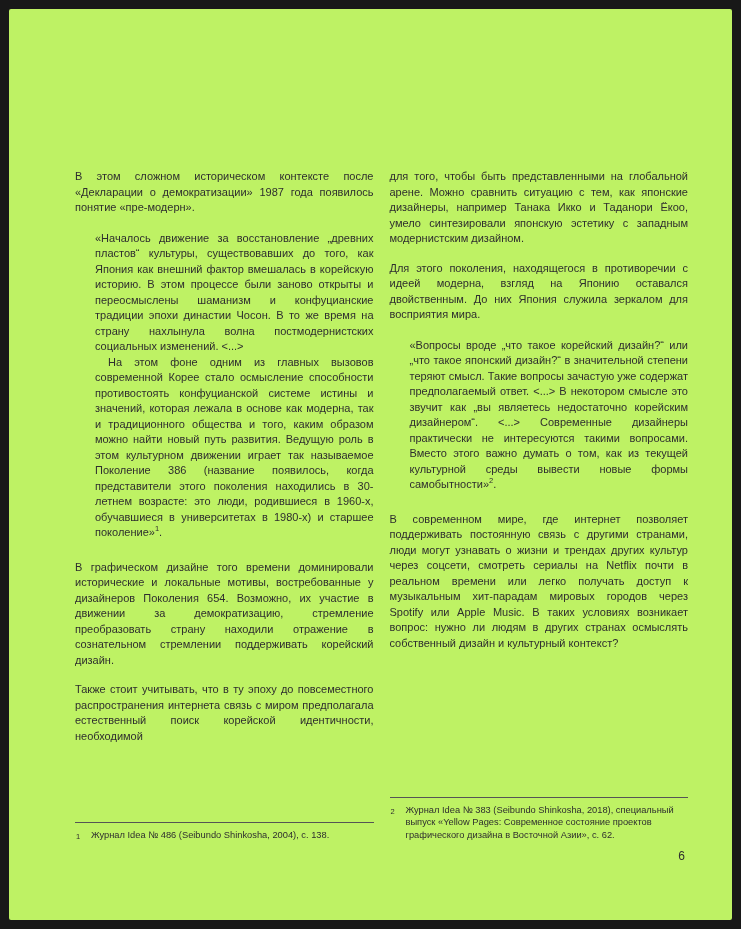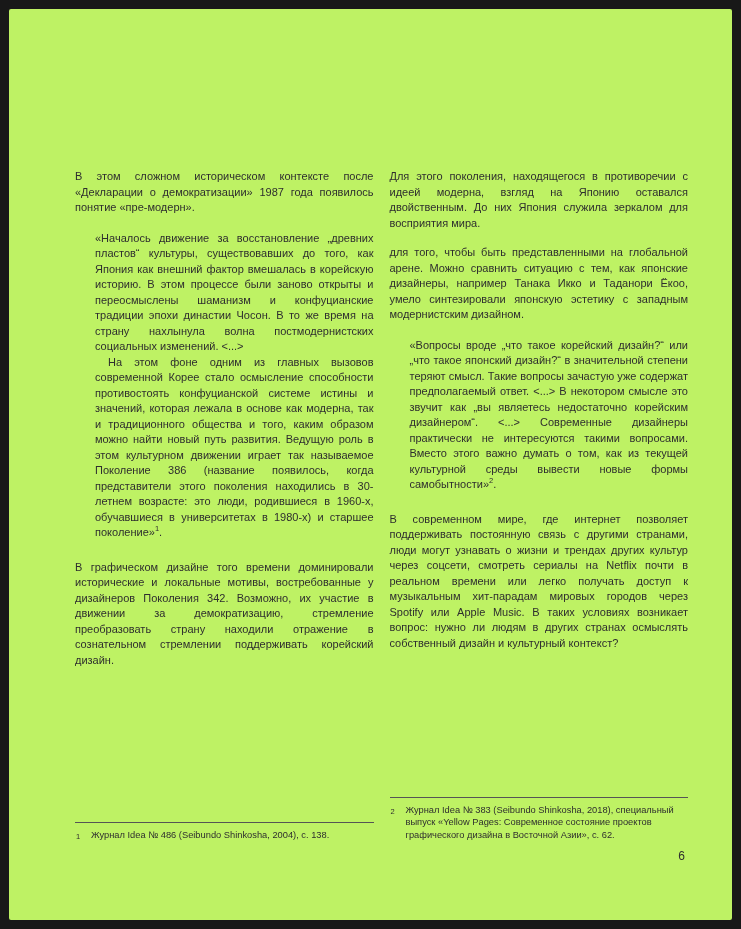--- a/index.html
+++ b/index.html
@@ -75,31 +75,32 @@
   <div class="content">
 
     <div class="col">
       <p>В этом сложном историческом контексте после «Декларации о демократизации» 1987 года появилось понятие «пре-модерн».</p>
 
       <div class="quote">
         <p>«Началось движение за восстановление „древних пластов“ культуры, существовавших до того, как Япония как внешний фактор вмешалась в корейскую историю. В этом процессе были заново открыты и переосмыслены шаманизм и конфуцианские традиции эпохи династии Чосон. В то же время на страну нахлынула волна постмодернистских социальных изменений. &lt;...&gt;</p>
         <p class="q-indent"><span>На этом фоне одним из главных вызовов современной Корее стало осмысление способности противостоять конфуцианской системе истины и значений, которая лежала в основе как модерна, так и традиционного общества и того, каким образом можно найти новый путь развития. Ведущую роль в этом культурном движении играет так называемое Поколение 386 (название появилось, когда представители этого поколения находились в 30-летнем возрасте: это люди, родившиеся в 1960-х, обучавшиеся в университетах в 1980-х) и старшее поколение»</span><sup class="ref">1</sup><span>.</span></p>
       </div>
 
-      <p>В графическом дизайне того времени доминировали исторические и локальные мотивы, востребованные у дизайнеров Поколения 342. Возможно, их участие в движении за демократизацию, стремление преобразовать страну находили отражение в сознательном стремлении поддерживать корейский дизайн.</p>
+      <p>В графическом дизайне того времени доминировали исторические и локальные мотивы, востребованные у дизайнеров Поколения 654. Возможно, их участие в движении за демократизацию, стремление преобразовать страну находили отражение в сознательном стремлении поддерживать корейский дизайн.</p>
+      <p>Также стоит учитывать, что в ту эпоху до повсеместного распространения интернета связь с миром предполагала естественный поиск корейской идентичности, необходимой</p>
 
       <div class="footnote">
         <sup>1</sup>
         <span>Журнал Idea № 486 (Seibundo Shinkosha, 2004), с. 138.</span>
       </div>
     </div>
 
     <div class="col">
+      <p>для того, чтобы быть представленными на глобальной арене. Можно сравнить ситуацию с тем, как японские дизайнеры, например Танака Икко и Таданори Ёкоо, умело синтезировали японскую эстетику с западным модернистским дизайном.</p>
       <p>Для этого поколения, находящегося в противоречии с идеей модерна, взгляд на Японию оставался двойственным. До них Япония служила зеркалом для восприятия мира.</p>
-      <p>для того, чтобы быть представленными на глобальной арене. Можно сравнить ситуацию с тем, как японские дизайнеры, например Танака Икко и Таданори Ёкоо, умело синтезировали японскую эстетику с западным модернистским дизайном.</p>
 
       <div class="quote">
         <p><span>«Вопросы вроде „что такое корейский дизайн?“ или „что такое японский дизайн?“ в значительной степени теряют смысл. Такие вопросы зачастую уже содержат предполагаемый ответ. &lt;...&gt; В некотором смысле это звучит как „вы являетесь недостаточно корейским дизайнером“. &lt;...&gt; Современные дизайнеры практически не интересуются такими вопросами. Вместо этого важно думать о том, как из текущей культурной среды вывести новые формы самобытности»</span><sup class="ref">2</sup><span>.</span></p>
       </div>
 
       <p>В современном мире, где интернет позволяет поддерживать постоянную связь с другими странами, люди могут узнавать о жизни и трендах других культур через соцсети, смотреть сериалы на Netflix почти в реальном времени или легко получать доступ к музыкальным хит-парадам мировых городов через Spotify или Apple Music. В таких условиях возникает вопрос: нужно ли людям в других странах осмыслять собственный дизайн и культурный контекст?</p>
 
       <div class="footnote">
         <sup>2</sup>
         <span>Журнал Idea № 383 (Seibundo Shinkosha, 2018), специальный выпуск «Yellow Pages: Современное состояние проектов графического дизайна в Восточной Азии», с. 62.</span>

